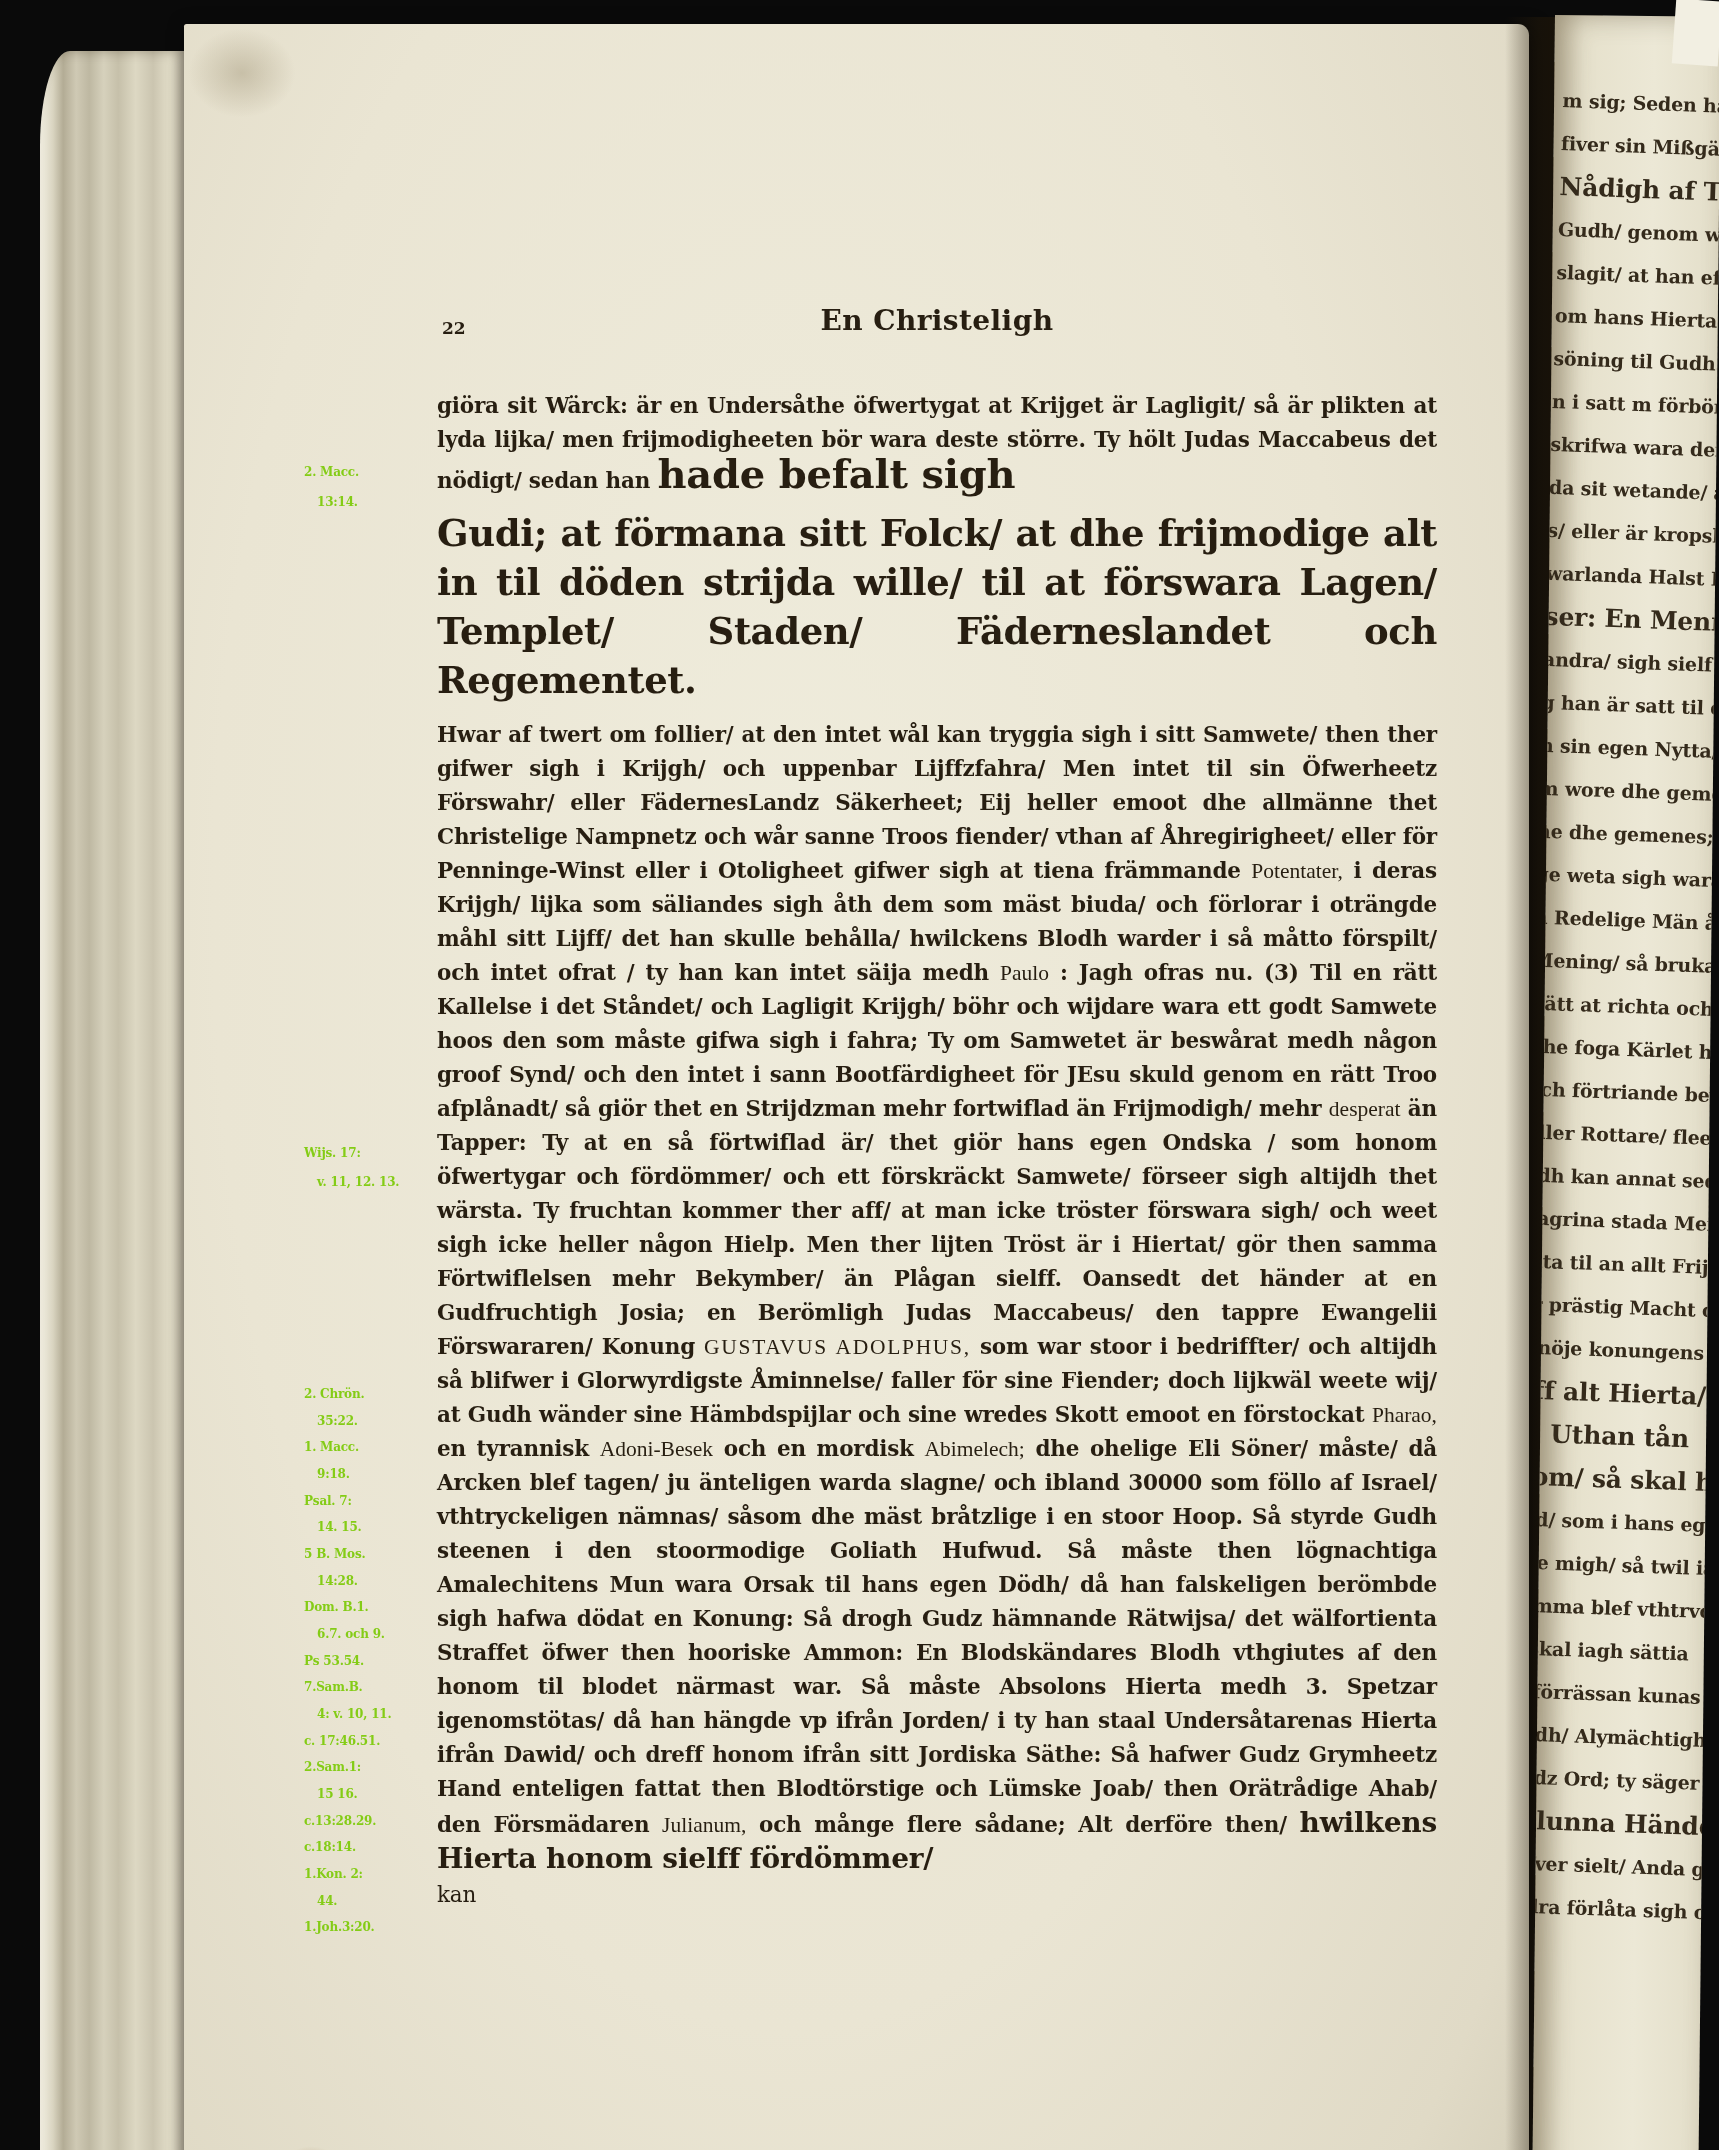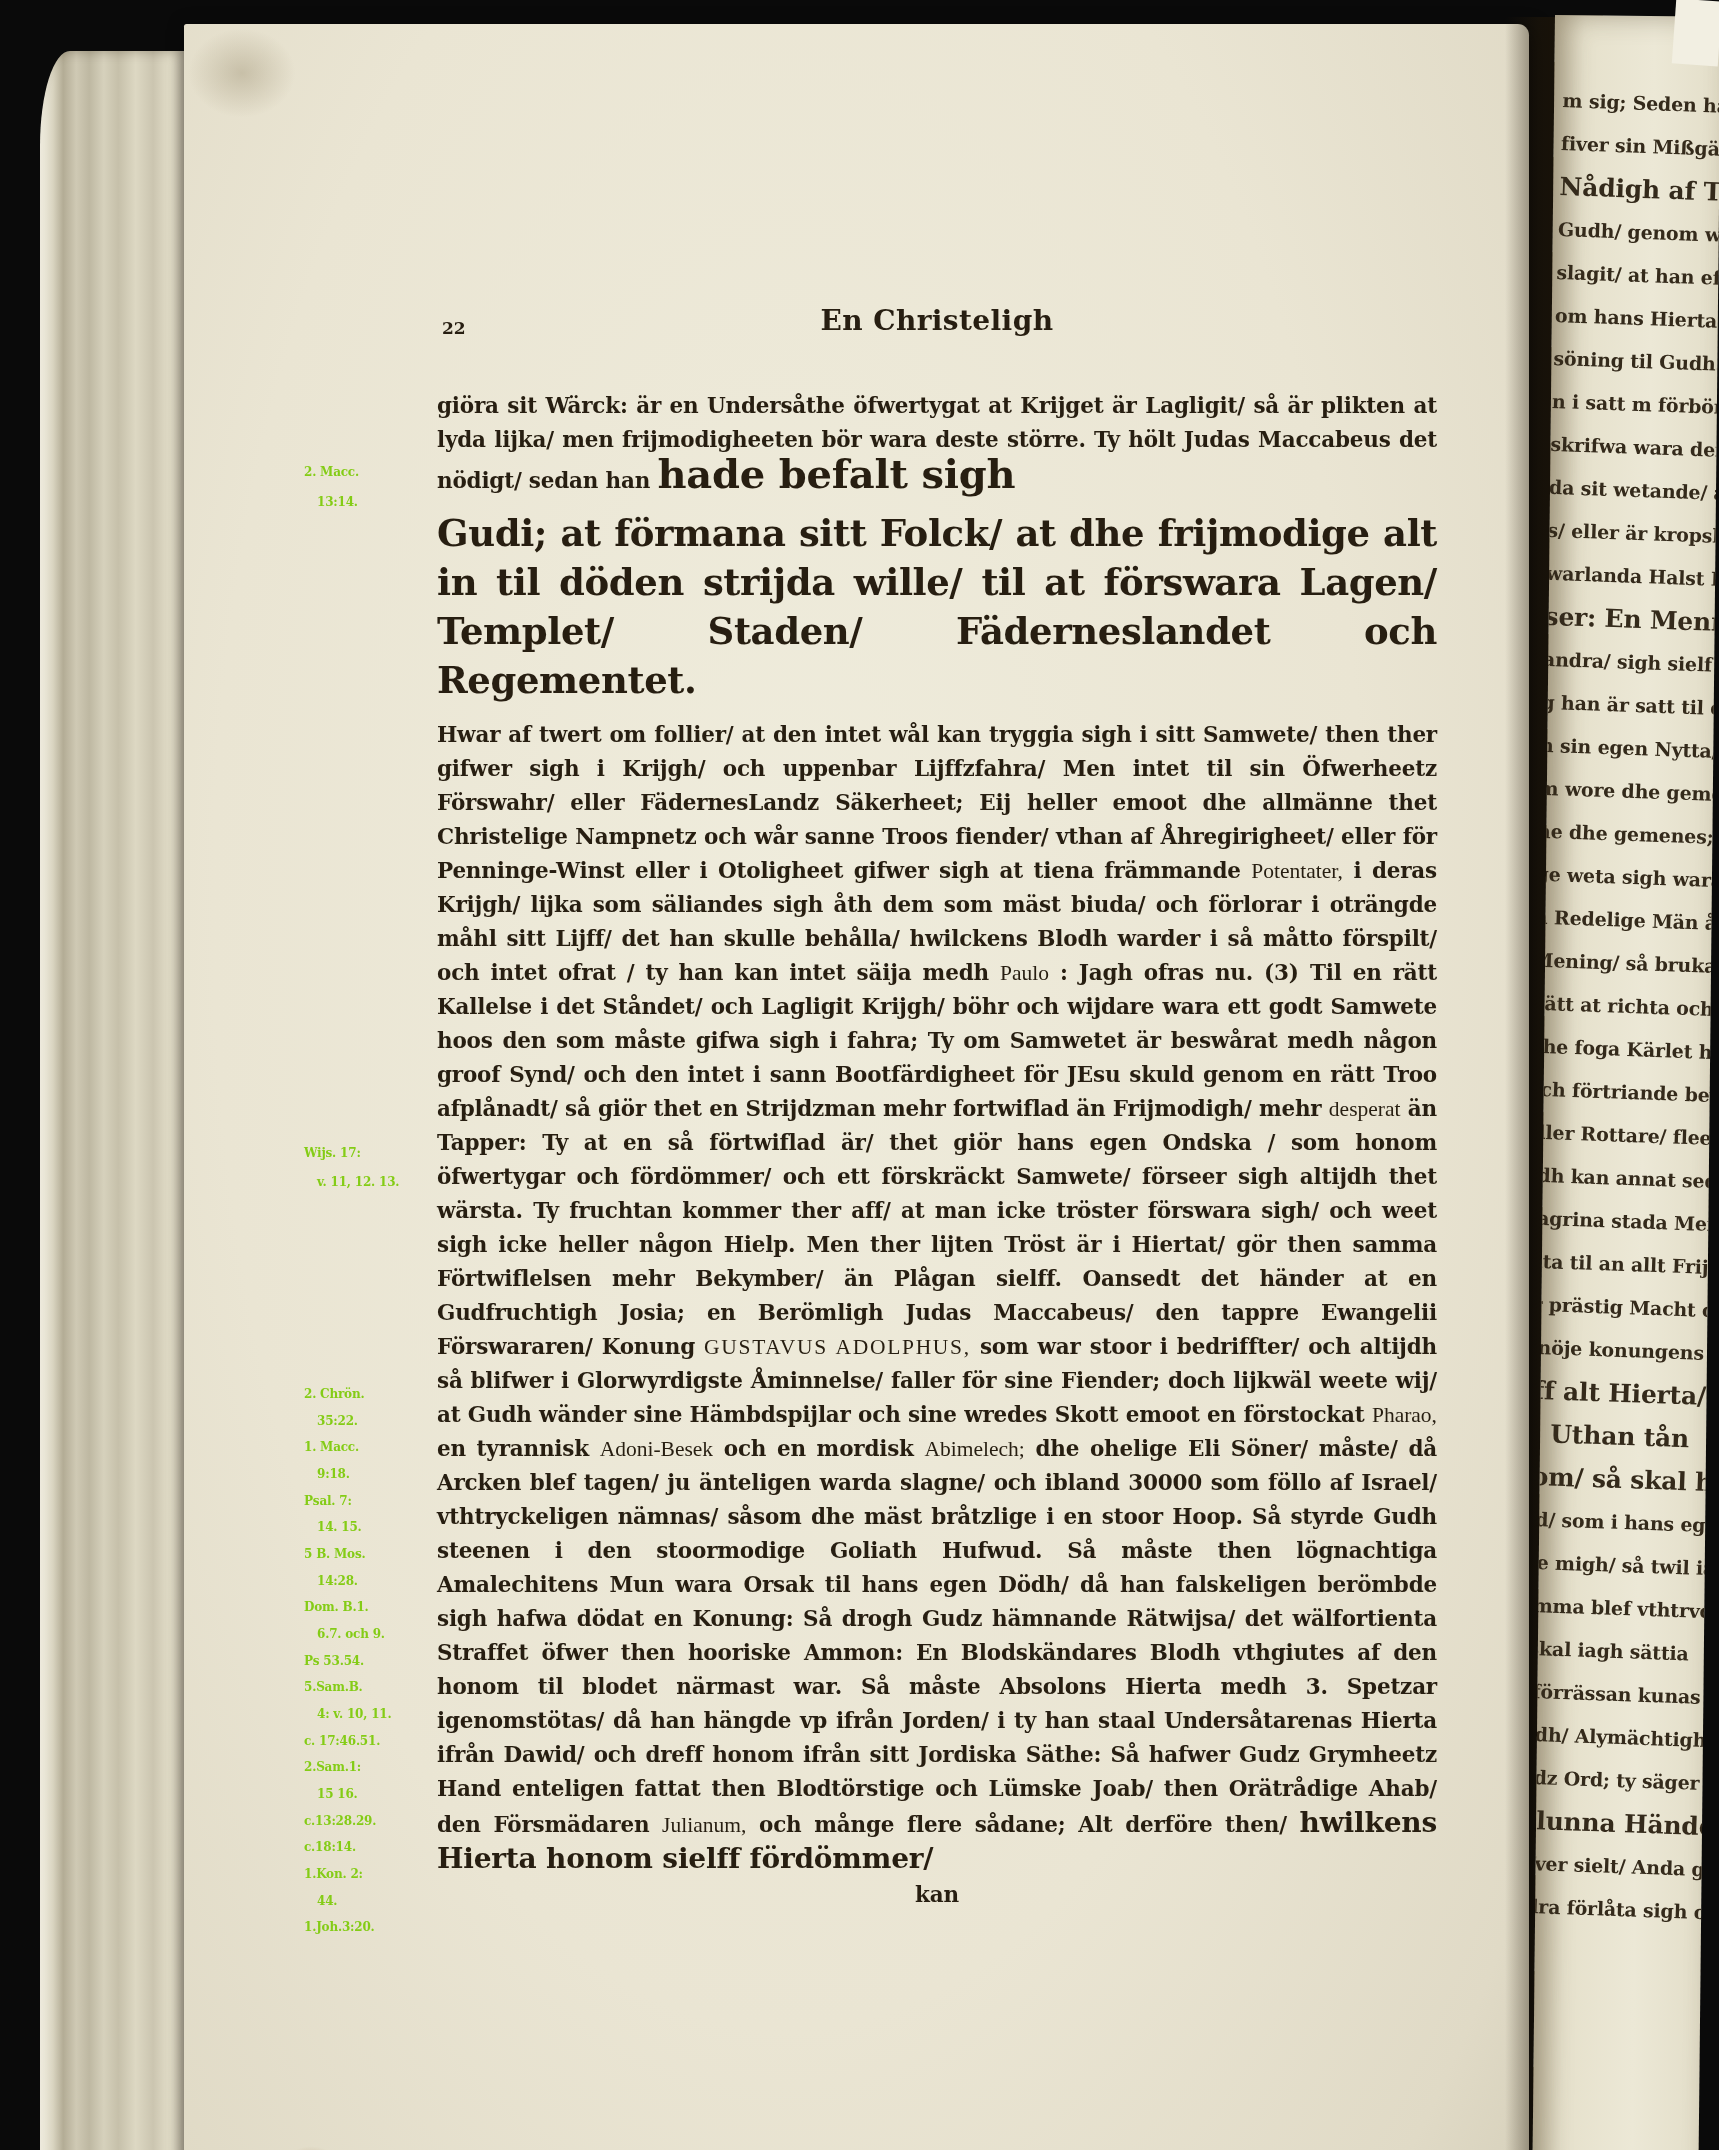--- a/index.html
+++ b/index.html
@@ -41,21 +41,21 @@
   
   .text-block { position:absolute; left:437px; top:389px; width:1000px; text-align:justify;
     font-weight:bold; letter-spacing:-0.2px; }
   .p1 { font-size:21.5px; line-height:34px; margin:0; }
   .seg-lead { font-size:40px; line-height:34px; }
   .p2 { margin:11.2px 0 0 0; font-size:37px; line-height:49px; font-weight:bold; letter-spacing:-0.4px; }
   .p3 { margin:13px 0 0 0; font-size:21.5px; line-height:34px; }
   .seg-roman { font-family:"Liberation Serif", serif; font-weight:normal; letter-spacing:0; }
   .seg-romancaps { font-family:"Liberation Serif", serif; font-weight:normal; letter-spacing:1.7px; }
   .seg-bigend { font-size:28px; line-height:34px; }
-  .catchword { margin-top:3.4px; text-align:center; font-size:21.5px; font-weight:bold; }
+  .catchword { margin-top:3.4px; text-align:left; font-size:21.5px; font-weight:normal; }
 
   
   .mnote { position:absolute; left:304px; width:130px; font-size:12px; line-height:18px;
     font-weight:bold; color:#84cc16; letter-spacing:-0.2px; }
   .mnote.sub { padding-left:13px; }
 
   
   .stain { position:absolute; border-radius:50%; pointer-events:none; }
   .s1 { left:282px;  top:2146px; width:58px; height:43px; background:radial-gradient(ellipse,rgba(140,100,50,.38),rgba(140,100,50,0) 70%); }
   .s4 { left:188px;  top:28px;   width:108px; height:90px; background:radial-gradient(ellipse,rgba(120,105,70,.28),rgba(120,105,70,0) 70%); }
@@ -83,21 +83,21 @@
   <div class="mnote sub" style="top:1412px">35:22.</div>
   <div class="mnote" style="top:1438px">1. Macc.</div>
   <div class="mnote sub" style="top:1465px">9:18.</div>
   <div class="mnote" style="top:1492px">Psal. 7:</div>
   <div class="mnote sub" style="top:1518px">14. 15.</div>
   <div class="mnote" style="top:1545px">5 B. Mos.</div>
   <div class="mnote sub" style="top:1572px">14:28.</div>
   <div class="mnote" style="top:1598px">Dom. B.1.</div>
   <div class="mnote sub" style="top:1625px">6.7. och 9.</div>
   <div class="mnote" style="top:1652px">Ps 53.54.</div>
-  <div class="mnote" style="top:1678px">5.Sam.B.</div>
+  <div class="mnote" style="top:1678px">7.Sam.B.</div>
   <div class="mnote sub" style="top:1705px">4: v. 10, 11.</div>
   <div class="mnote" style="top:1732px">c. 17:46.51.</div>
   <div class="mnote" style="top:1758px">2.Sam.1:</div>
   <div class="mnote sub" style="top:1785px">15 16.</div>
   <div class="mnote" style="top:1812px">c.13:28.29.</div>
   <div class="mnote" style="top:1838px">c.18:14.</div>
   <div class="mnote" style="top:1865px">1.Kon. 2:</div>
   <div class="mnote sub" style="top:1892px">44.</div>
   <div class="mnote" style="top:1918px">1.Joh.3:20.</div>
 

